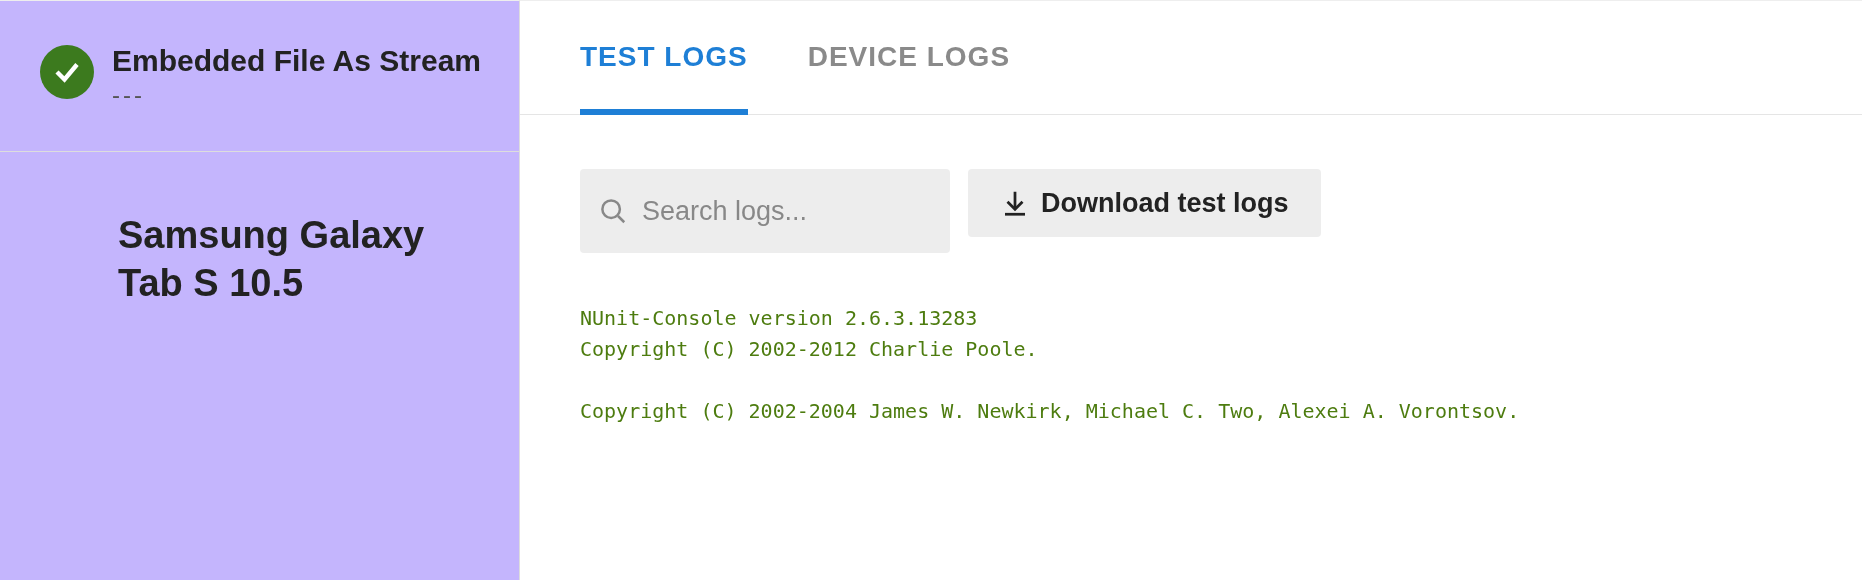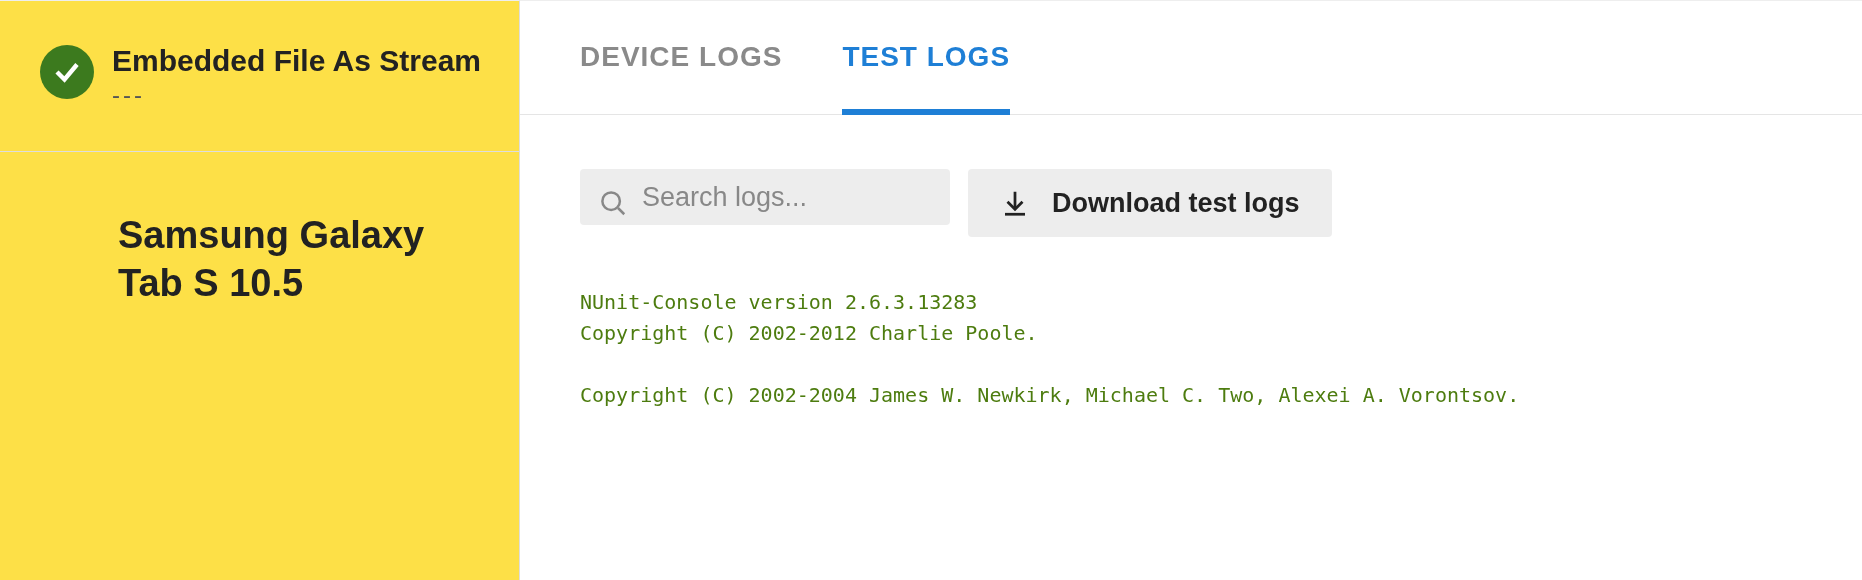--- a/index.html
+++ b/index.html
@@ -11,21 +11,21 @@
       font-family: -apple-system, BlinkMacSystemFont, "Segoe UI", Helvetica, Arial, sans-serif;
       background: #fff;
       width: 1862px;
       height: 580px;
       display: flex;
       overflow: hidden;
     }
     .sidebar {
       width: 520px;
       flex-shrink: 0;
-      background: #fde047;
+      background: #c4b5fd;
       border-right: 1px solid #ddd;
       border-top: 1px solid #eee;
     }
     .test-header {
       display: flex;
       align-items: flex-start;
       padding: 42px 30px 42px 40px;
       border-bottom: 1px solid #ddd;
       gap: 18px;
     }
@@ -123,21 +123,21 @@
       top: 50%;
       transform: translateY(-50%);
       width: 30px;
       height: 30px;
       stroke: #888;
       stroke-width: 2;
       fill: none;
     }
     .search-input {
       width: 100%;
-      height: 56px;
+      height: 84px;
       background: #ededed;
       border: none;
       border-radius: 4px;
       padding: 0 20px 0 62px;
       font-size: 27px;
       color: #333;
       outline: none;
     }
     .search-input::placeholder {
       color: #888;
@@ -147,21 +147,21 @@
       background: #ededed;
       border: none;
       border-radius: 4px;
       padding: 0 32px;
       font-size: 27px;
       font-weight: 600;
       color: #222;
       cursor: pointer;
       display: flex;
       align-items: center;
-      gap: 22px;
+      gap: 11px;
     }
     .download-btn svg {
       width: 30px;
       height: 30px;
       stroke: #222;
       stroke-width: 2.2;
       fill: none;
     }
     .log-output {
       padding: 10px 49px 30px 60px;
@@ -187,22 +187,22 @@
       <div class="test-subtitle">---</div>
     </div>
   </div>
   <div class="device-block">
     <div class="device-name">Samsung Galaxy Tab S 10.5</div>
   </div>
 </div>
 
 <div class="main top-border">
   <div class="tabs">
+    <div class="tab active">TEST LOGS</div>
     <div class="tab">DEVICE LOGS</div>
-    <div class="tab active">TEST LOGS</div>
   </div>
   <div class="toolbar">
     <div class="search-wrap">
       <svg viewBox="0 0 24 24">
         <circle cx="10.5" cy="10.5" r="7"></circle>
         <line x1="21" y1="21" x2="16" y2="16"></line>
       </svg>
       <input type="text" class="search-input" placeholder="Search logs..." style="">
     </div>
     <button class="download-btn">

